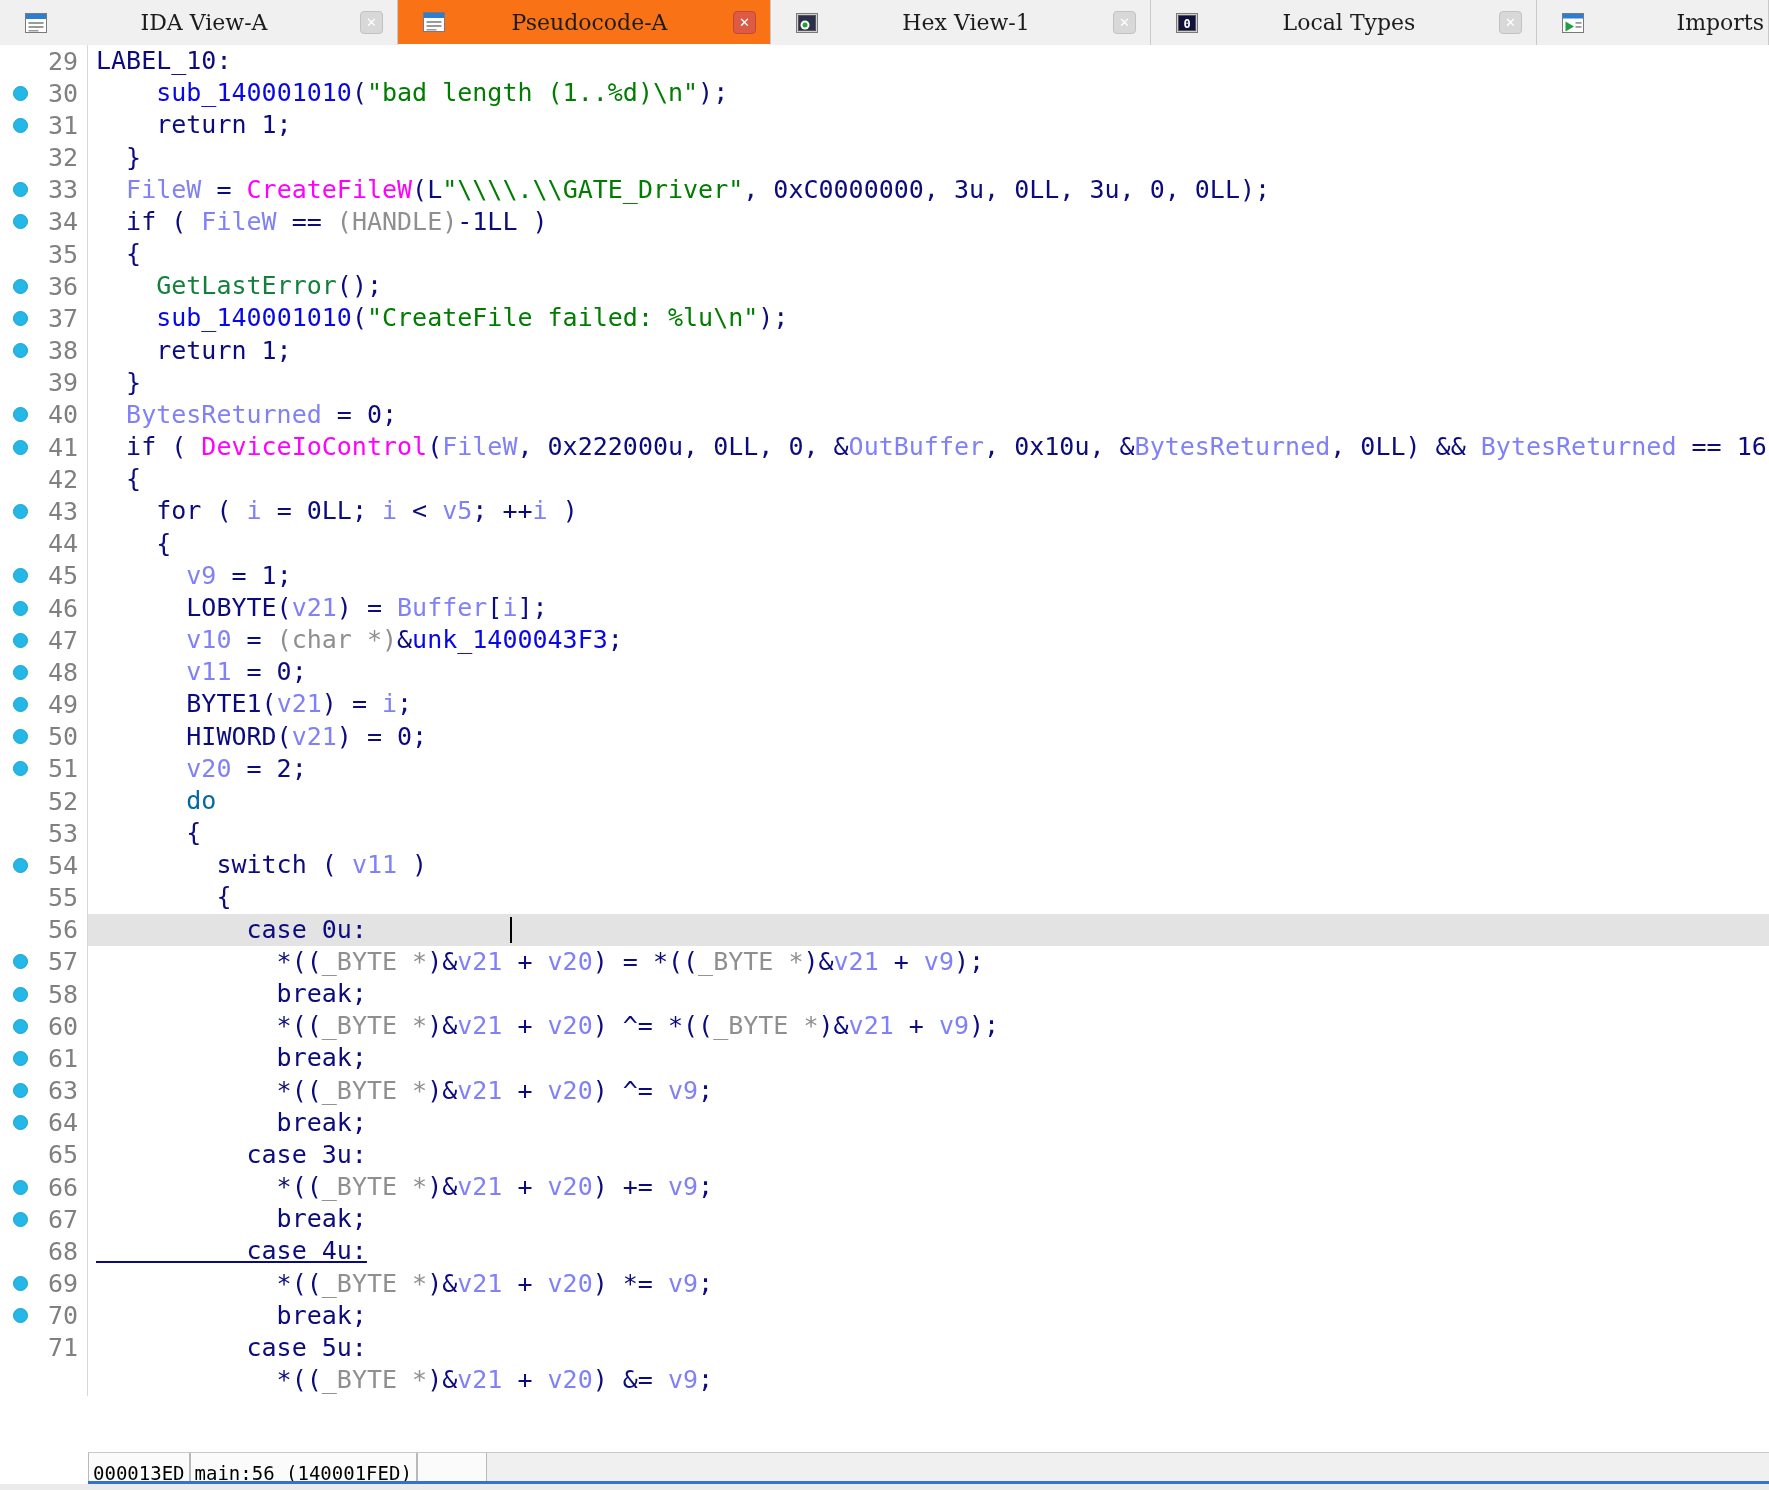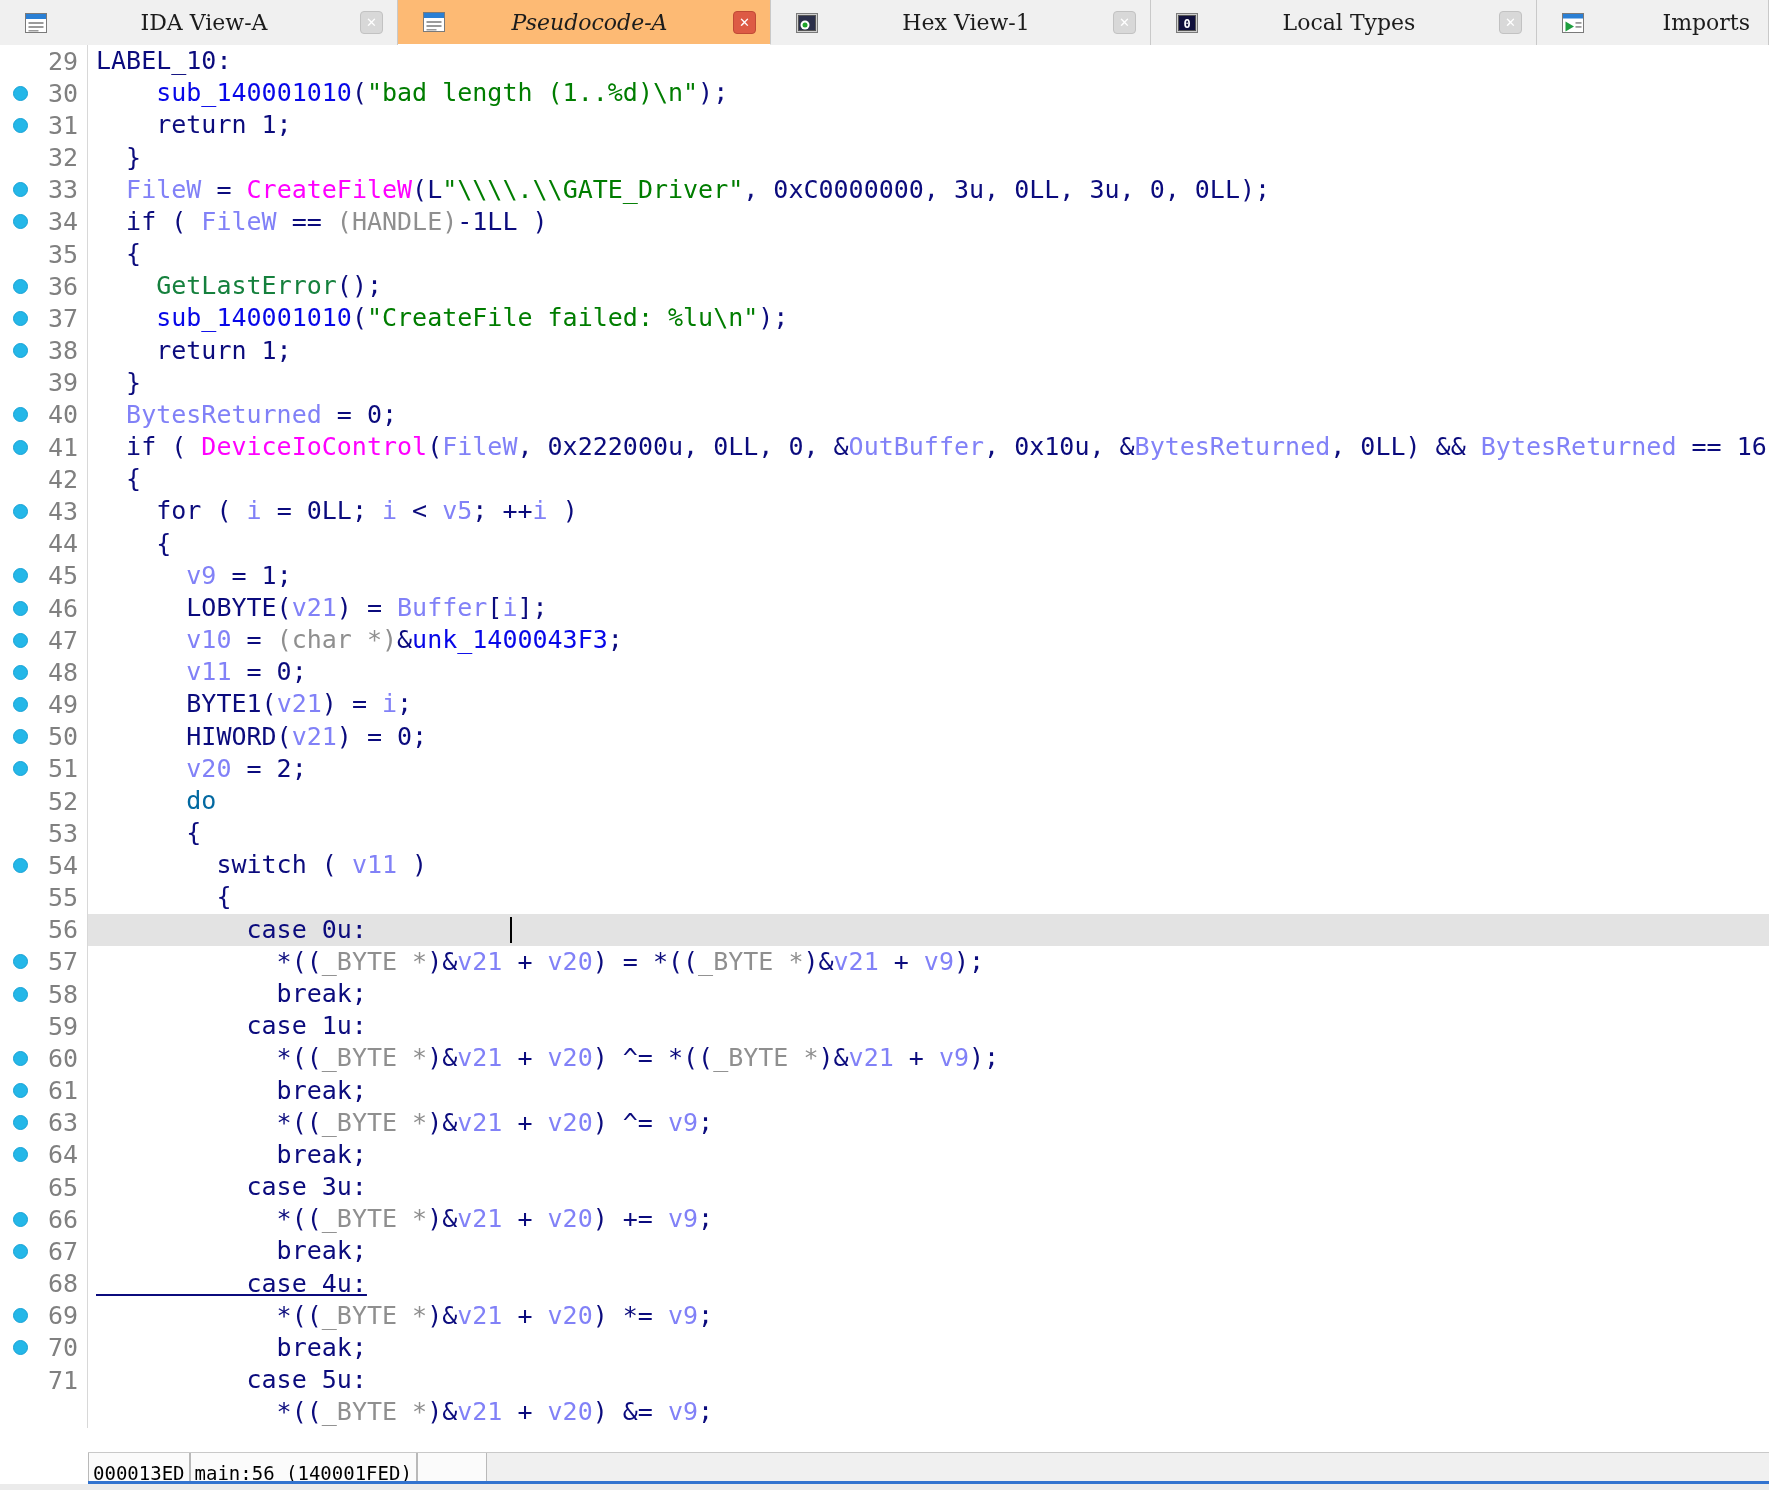--- a/index.html
+++ b/index.html
@@ -4,25 +4,25 @@
 <style>
   html,body{margin:0;padding:0;}
   body{width:1769px;height:1490px;position:relative;background:#ffffff;overflow:hidden;
        font-family:"DejaVu Sans",sans-serif;}
 
   
   .tabbar{position:absolute;top:0;left:0;width:1769px;height:45px;background:#f0f0f0;
           border-bottom:1px solid #d2d2d2;display:flex;box-sizing:border-box;}
   .tab{height:45px;box-sizing:border-box;display:flex;align-items:center;
        background:#f0f0f0;border-right:1px solid #c9c9c9;position:relative;cursor:default;}
-  .tab.active{background:#fdba74;border-bottom:1px solid #ffffff;margin-bottom:-1px;font-style:italic;}
+  .tab.active{background:#f97316;border-bottom:1px solid #ffffff;margin-bottom:-1px;}
   .tab .ticon{width:24px;height:24px;margin-left:24px;flex:0 0 auto;}
   .tab .tlabel{flex:1;text-align:center;font-family:"DejaVu Serif",serif;
                font-size:22px;color:#1c1c1c;white-space:nowrap;overflow:hidden;}
-  .tab .tlabel.right{text-align:right;padding-right:18px;}
+  .tab .tlabel.right{text-align:right;padding-right:4px;}
   .tab .tclose{width:23px;height:23px;border-radius:4px;margin-right:14px;flex:0 0 auto;
                display:flex;align-items:center;justify-content:center;
                font-size:13px;font-weight:bold;color:#ffffff;line-height:1;}
   .tclose.gray{background:#d8d8d8;border:1px solid #c2c2c2;box-sizing:border-box;}
   .tclose.red{background:#dd5b45;border:1px solid #c04a36;box-sizing:border-box;}
 
   
   .codewrap{position:absolute;top:45px;left:0;width:1769px;height:1445px;background:#ffffff;overflow:hidden;}
   .crow{height:32.18px;display:flex;align-items:center;white-space:pre;}
   .bpcell{width:40px;height:100%;flex:0 0 auto;display:flex;align-items:center;justify-content:center;}
@@ -126,21 +126,20 @@
     <div class="crow"><div class="bpcell"><div class="bpdot" style="background: rgb(36, 183, 232);"></div></div><div class="lnum" style="color: rgb(128, 128, 128);">49</div><div class="ltext"><span style="color: rgb(11, 11, 125);">      BYTE1(</span><span style="color: rgb(129, 129, 247);">v21</span><span style="color: rgb(11, 11, 125);">) = </span><span style="color: rgb(129, 129, 247);">i</span><span style="color: rgb(11, 11, 125);">;</span></div></div>
     <div class="crow"><div class="bpcell"><div class="bpdot" style="background: rgb(36, 183, 232);"></div></div><div class="lnum" style="color: rgb(128, 128, 128);">50</div><div class="ltext"><span style="color: rgb(11, 11, 125);">      HIWORD(</span><span style="color: rgb(129, 129, 247);">v21</span><span style="color: rgb(11, 11, 125);">) = 0;</span></div></div>
     <div class="crow"><div class="bpcell"><div class="bpdot" style="background: rgb(36, 183, 232);"></div></div><div class="lnum" style="color: rgb(128, 128, 128);">51</div><div class="ltext"><span style="color: rgb(11, 11, 125);">      </span><span style="color: rgb(129, 129, 247);">v20</span><span style="color: rgb(11, 11, 125);"> = 2;</span></div></div>
     <div class="crow"><div class="bpcell"></div><div class="lnum" style="color: rgb(128, 128, 128);">52</div><div class="ltext"><span style="color: #0369a1;">      do</span></div></div>
     <div class="crow"><div class="bpcell"></div><div class="lnum" style="color: rgb(128, 128, 128);">53</div><div class="ltext"><span style="color: rgb(11, 11, 125);">      {</span></div></div>
     <div class="crow"><div class="bpcell"><div class="bpdot" style="background: rgb(36, 183, 232);"></div></div><div class="lnum" style="color: rgb(128, 128, 128);">54</div><div class="ltext"><span style="color: rgb(11, 11, 125);">        switch ( </span><span style="color: rgb(129, 129, 247);">v11</span><span style="color: rgb(11, 11, 125);"> )</span></div></div>
     <div class="crow"><div class="bpcell"></div><div class="lnum" style="color: rgb(128, 128, 128);">55</div><div class="ltext"><span style="color: rgb(11, 11, 125);">        {</span></div></div>
     <div class="crow hl"><div class="bpcell"></div><div class="lnum" style="color: rgb(128, 128, 128);">56</div><div class="ltext" style="background: rgb(227, 227, 227);"><span style="color: rgb(11, 11, 125);">          case 0u:</span><div class="caret" style="left: calc(27.5ch + 8px);"></div></div></div>
     <div class="crow"><div class="bpcell"><div class="bpdot" style="background: rgb(36, 183, 232);"></div></div><div class="lnum" style="color: rgb(128, 128, 128);">57</div><div class="ltext"><span style="color: rgb(11, 11, 125);">            *((</span><span style="color: rgb(143, 143, 143);">_BYTE *</span><span style="color: rgb(11, 11, 125);">)&amp;</span><span style="color: rgb(129, 129, 247);">v21</span><span style="color: rgb(11, 11, 125);"> + </span><span style="color: rgb(129, 129, 247);">v20</span><span style="color: rgb(11, 11, 125);">) = *((</span><span style="color: rgb(143, 143, 143);">_BYTE *</span><span style="color: rgb(11, 11, 125);">)&amp;</span><span style="color: rgb(129, 129, 247);">v21</span><span style="color: rgb(11, 11, 125);"> + </span><span style="color: rgb(129, 129, 247);">v9</span><span style="color: rgb(11, 11, 125);">);</span></div></div>
     <div class="crow"><div class="bpcell"><div class="bpdot" style="background: rgb(36, 183, 232);"></div></div><div class="lnum" style="color: rgb(128, 128, 128);">58</div><div class="ltext"><span style="color: rgb(11, 11, 125);">            break;</span></div></div>
-    <div class="crow"><div class="bpcell"></div><div class="lnum" style="color: rgb(128, 128, 128);">59</div><div class="ltext"><span style="color: rgb(11, 11, 125);">          case 1u:</span></div></div>
     <div class="crow"><div class="bpcell"><div class="bpdot" style="background: rgb(36, 183, 232);"></div></div><div class="lnum" style="color: rgb(128, 128, 128);">60</div><div class="ltext"><span style="color: rgb(11, 11, 125);">            *((</span><span style="color: rgb(143, 143, 143);">_BYTE *</span><span style="color: rgb(11, 11, 125);">)&amp;</span><span style="color: rgb(129, 129, 247);">v21</span><span style="color: rgb(11, 11, 125);"> + </span><span style="color: rgb(129, 129, 247);">v20</span><span style="color: rgb(11, 11, 125);">) ^= *((</span><span style="color: rgb(143, 143, 143);">_BYTE *</span><span style="color: rgb(11, 11, 125);">)&amp;</span><span style="color: rgb(129, 129, 247);">v21</span><span style="color: rgb(11, 11, 125);"> + </span><span style="color: rgb(129, 129, 247);">v9</span><span style="color: rgb(11, 11, 125);">);</span></div></div>
     <div class="crow"><div class="bpcell"><div class="bpdot" style="background: rgb(36, 183, 232);"></div></div><div class="lnum" style="color: rgb(128, 128, 128);">61</div><div class="ltext"><span style="color: rgb(11, 11, 125);">            break;</span></div></div>
     <div class="crow"><div class="bpcell"><div class="bpdot" style="background: rgb(36, 183, 232);"></div></div><div class="lnum" style="color: rgb(128, 128, 128);">63</div><div class="ltext"><span style="color: rgb(11, 11, 125);">            *((</span><span style="color: rgb(143, 143, 143);">_BYTE *</span><span style="color: rgb(11, 11, 125);">)&amp;</span><span style="color: rgb(129, 129, 247);">v21</span><span style="color: rgb(11, 11, 125);"> + </span><span style="color: rgb(129, 129, 247);">v20</span><span style="color: rgb(11, 11, 125);">) ^= </span><span style="color: rgb(129, 129, 247);">v9</span><span style="color: rgb(11, 11, 125);">;</span></div></div>
     <div class="crow"><div class="bpcell"><div class="bpdot" style="background: rgb(36, 183, 232);"></div></div><div class="lnum" style="color: rgb(128, 128, 128);">64</div><div class="ltext"><span style="color: rgb(11, 11, 125);">            break;</span></div></div>
     <div class="crow"><div class="bpcell"></div><div class="lnum" style="color: rgb(128, 128, 128);">65</div><div class="ltext"><span style="color: rgb(11, 11, 125);">          case 3u:</span></div></div>
     <div class="crow"><div class="bpcell"><div class="bpdot" style="background: rgb(36, 183, 232);"></div></div><div class="lnum" style="color: rgb(128, 128, 128);">66</div><div class="ltext"><span style="color: rgb(11, 11, 125);">            *((</span><span style="color: rgb(143, 143, 143);">_BYTE *</span><span style="color: rgb(11, 11, 125);">)&amp;</span><span style="color: rgb(129, 129, 247);">v21</span><span style="color: rgb(11, 11, 125);"> + </span><span style="color: rgb(129, 129, 247);">v20</span><span style="color: rgb(11, 11, 125);">) += </span><span style="color: rgb(129, 129, 247);">v9</span><span style="color: rgb(11, 11, 125);">;</span></div></div>
     <div class="crow"><div class="bpcell"><div class="bpdot" style="background: rgb(36, 183, 232);"></div></div><div class="lnum" style="color: rgb(128, 128, 128);">67</div><div class="ltext"><span style="color: rgb(11, 11, 125);">            break;</span></div></div>
     <div class="crow"><div class="bpcell"></div><div class="lnum" style="color: rgb(128, 128, 128);">68</div><div class="ltext"><span style="color: rgb(11, 11, 125); text-decoration: underline;">          case 4u:</span></div></div>
     <div class="crow"><div class="bpcell"><div class="bpdot" style="background: rgb(36, 183, 232);"></div></div><div class="lnum" style="color: rgb(128, 128, 128);">69</div><div class="ltext"><span style="color: rgb(11, 11, 125);">            *((</span><span style="color: rgb(143, 143, 143);">_BYTE *</span><span style="color: rgb(11, 11, 125);">)&amp;</span><span style="color: rgb(129, 129, 247);">v21</span><span style="color: rgb(11, 11, 125);"> + </span><span style="color: rgb(129, 129, 247);">v20</span><span style="color: rgb(11, 11, 125);">) *= </span><span style="color: rgb(129, 129, 247);">v9</span><span style="color: rgb(11, 11, 125);">;</span></div></div>
     <div class="crow"><div class="bpcell"><div class="bpdot" style="background: rgb(36, 183, 232);"></div></div><div class="lnum" style="color: rgb(128, 128, 128);">70</div><div class="ltext"><span style="color: rgb(11, 11, 125);">            break;</span></div></div>

